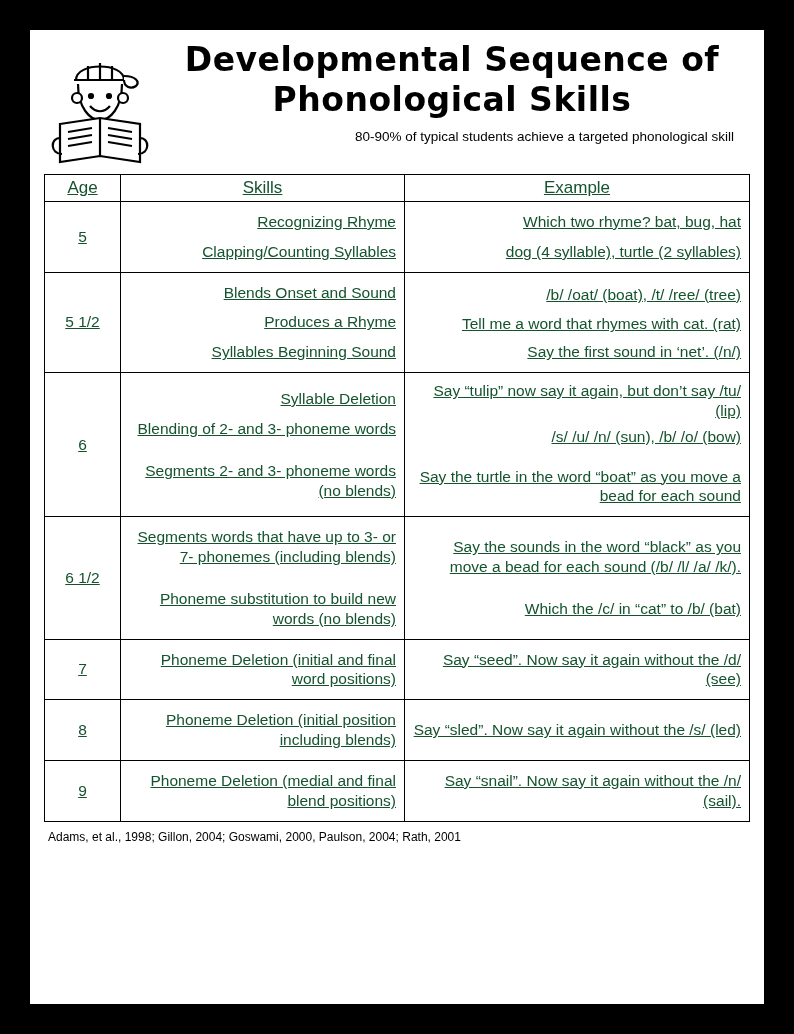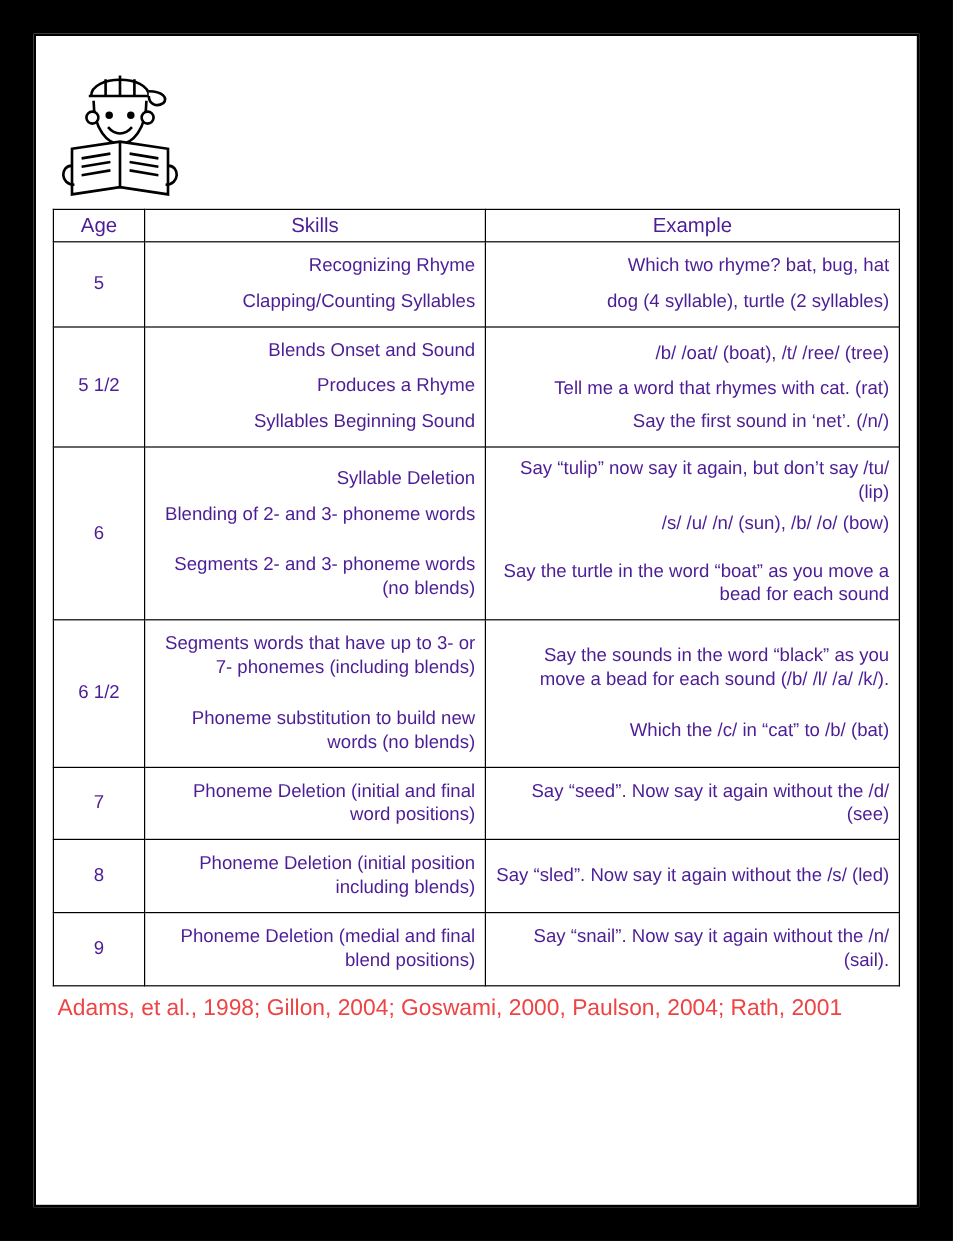--- a/index.html
+++ b/index.html
@@ -65,21 +65,22 @@
     width: 100%;
     border-collapse: collapse;
     table-layout: fixed;
     margin-top: 4px;
   }
   table.skills th, table.skills td {
     border: 1.5px solid #000;
     vertical-align: middle;
     padding: 5px 8px;
     font-size: 15.5px;
-    color: #4c1d95;
+    color: #14532d;
+    text-decoration: underline;
   }
   table.skills th {
     font-weight: normal;
     font-size: 17px;
     text-align: center;
     padding: 3px 6px;
   }
   col.c-age { width: 76px; }
   col.c-skill { width: 284px; }
   col.c-example { width: auto; }
@@ -92,22 +93,22 @@
   }
   .line {
     margin: 0 0 0 0;
     padding: 5px 0;
     line-height: 1.28;
     text-align: right;
   }
   .line.tight { padding: 3px 0; }
   .gap { height: 12px; }
   .footer {
-    font-size: 19px;
-    color: #ef4444;
+    font-size: 12px;
+    color: #000000;
     margin-top: 8px;
     padding-left: 4px;
   }
   svg.mascot-svg { display: block; }
 </style>
 </head>
 <body>
 
 <div class="page">
   <div class="inner">
@@ -133,20 +134,25 @@
             <path d="M46 60 C52 67, 60 67, 66 60"></path>
 
             <path d="M16 78 L56 72 L96 78 L96 116 L56 110 L16 116 Z" fill="#fff"></path>
             <path d="M56 72 L56 110"></path>
             <path d="M24 86 L48 82 M24 93 L48 89 M24 100 L48 96 M64 82 L88 86 M64 89 L88 93 M64 96 L88 100"></path>
 
             <path d="M16 92 C6 92, 6 108, 18 108"></path>
             <path d="M96 92 C106 92, 106 108, 94 108"></path>
           </g>
         </svg>
+      </div>
+      <div class="title-block">
+        <div class="title-line">Developmental Sequence of</div>
+        <div class="title-line">Phonological Skills</div>
+        <div class="subtitle">80-90% of typical students achieve a targeted phonological skill</div>
       </div>
     </div>
 
     <table class="skills">
       <colgroup>
         <col class="c-age">
           <col class="c-skill">
           <col class="c-example">
       </colgroup>
       <thead>

